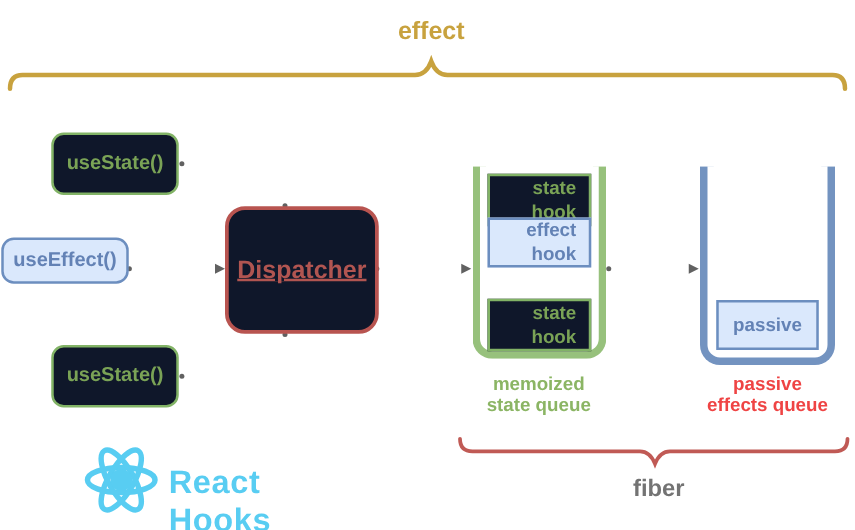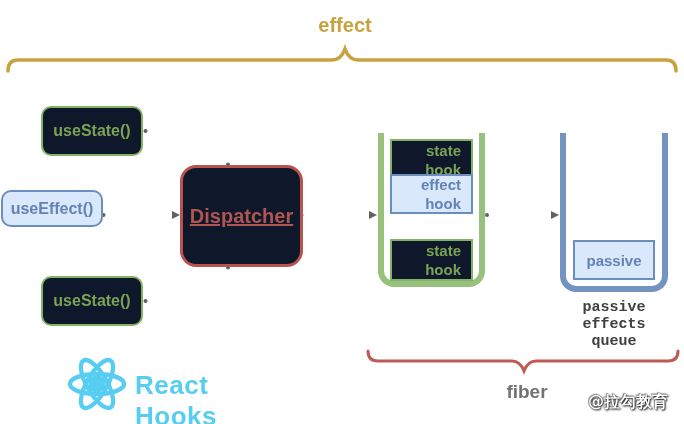--- a/index.html
+++ b/index.html
@@ -30,21 +30,21 @@
     border-radius:0 0 16px 16px;
   }
   .ucontainer.g{border-color:#97c17c;}
   .ucontainer.b{border-color:#7393c0;}
   .mini{
     border-radius:0;font-size:15px;line-height:19px;text-align:right;
     padding:17px 10px;
   }
   .caption{font-size:15px;line-height:17px;}
   .cap-green{color:#8bb564;}
-  .cap-blue{color:#404040;font-family:Liberation Mono, monospace;}
+  .cap-blue{color:#ef4444;}
   .render-label{color:#c8a23e;font-size:20px;}
   .fiber-label{color:#737373;font-size:19px;}
   .brand-label{color:#58cdf2;font-size:26px;letter-spacing:0.5px;}
   .watermark{
     position:absolute;font-weight:bold;font-size:16px;color:#ffffff;
     text-shadow:0 0 1px #000, 1px 1px 2px rgba(0,0,0,0.9), -1px -1px 1px rgba(0,0,0,0.4);
     font-family:"DejaVu Sans", sans-serif;
   }
 </style>
 </head>
@@ -94,35 +94,35 @@
     <div class="box mini green" style="left:6px;top:6px;width:83px;height:42px;">
       <span>state hook</span>
     </div>
     <div class="box mini blue" style="left:6px;top:41px;width:83px;height:40px;">
       <span>effect hook</span>
     </div>
     <div class="box mini green" style="left:6px;top:106px;width:83px;height:42px;">
       <span>state hook</span>
     </div>
   </div>
+  <div class="label caption cap-green" style="left:376px;top:299px;width:110px;">memoized state queue</div>
 
   <div class="ucontainer b" style="left:560px;top:133px;width:108px;height:159px;">
     <div class="box mini blue" style="left:7px;top:107px;width:82px;height:40px;">
       <span>passive</span>
     </div>
   </div>
   <div class="label caption cap-blue" style="left:564px;top:299px;width:100px;">passive effects queue</div>
 
   <div class="label fiber-label" style="left:487px;top:381px;width:80px;">fiber</div>
 
   <svg class="overlay" style="left:62px;top:350px;" width="70" height="68" viewBox="-40 -39 80 78">
     <g stroke="#58cdf2" stroke-width="5" fill="none">
       <ellipse rx="31" ry="11.5"></ellipse>
       <ellipse rx="31" ry="11.5" transform="rotate(60)"></ellipse>
       <ellipse rx="31" ry="11.5" transform="rotate(120)"></ellipse>
     </g>
     <circle r="10" fill="#58cdf2"></circle>
   </svg>
   <div class="label brand-label" style="left:135px;top:370px;width:160px;text-align:left;">React Hooks</div>
 
-  <div class="watermark" style="left:588px;top:392px;">@拉勾教育</div>
 
 </div>
 
 </body></html>

